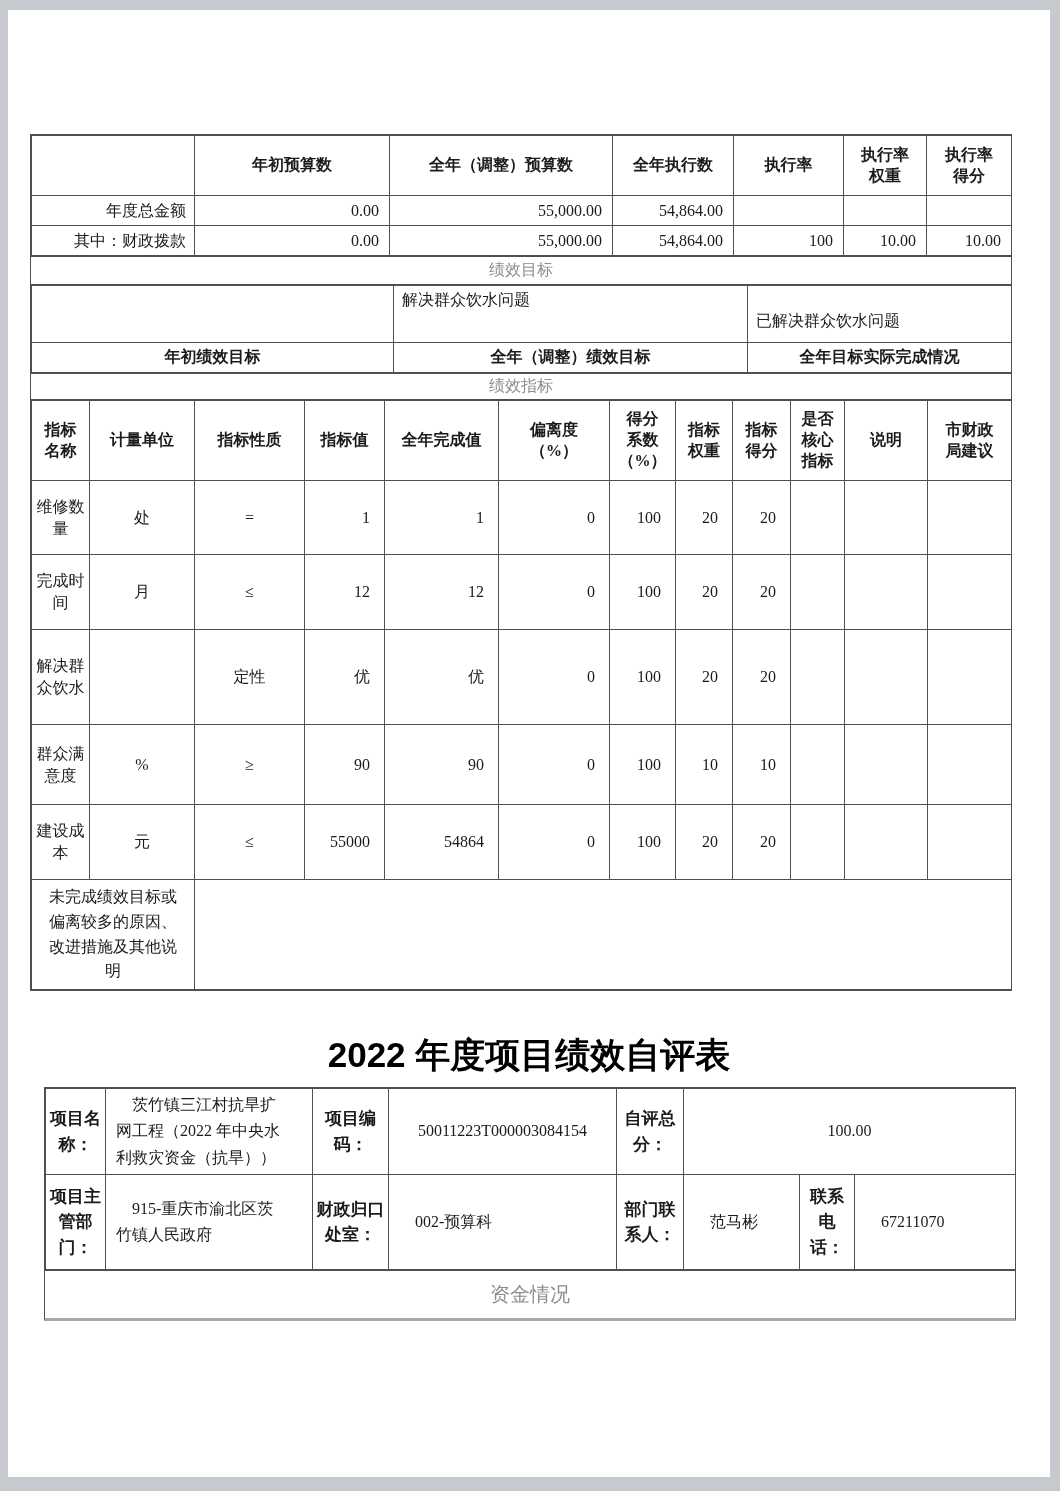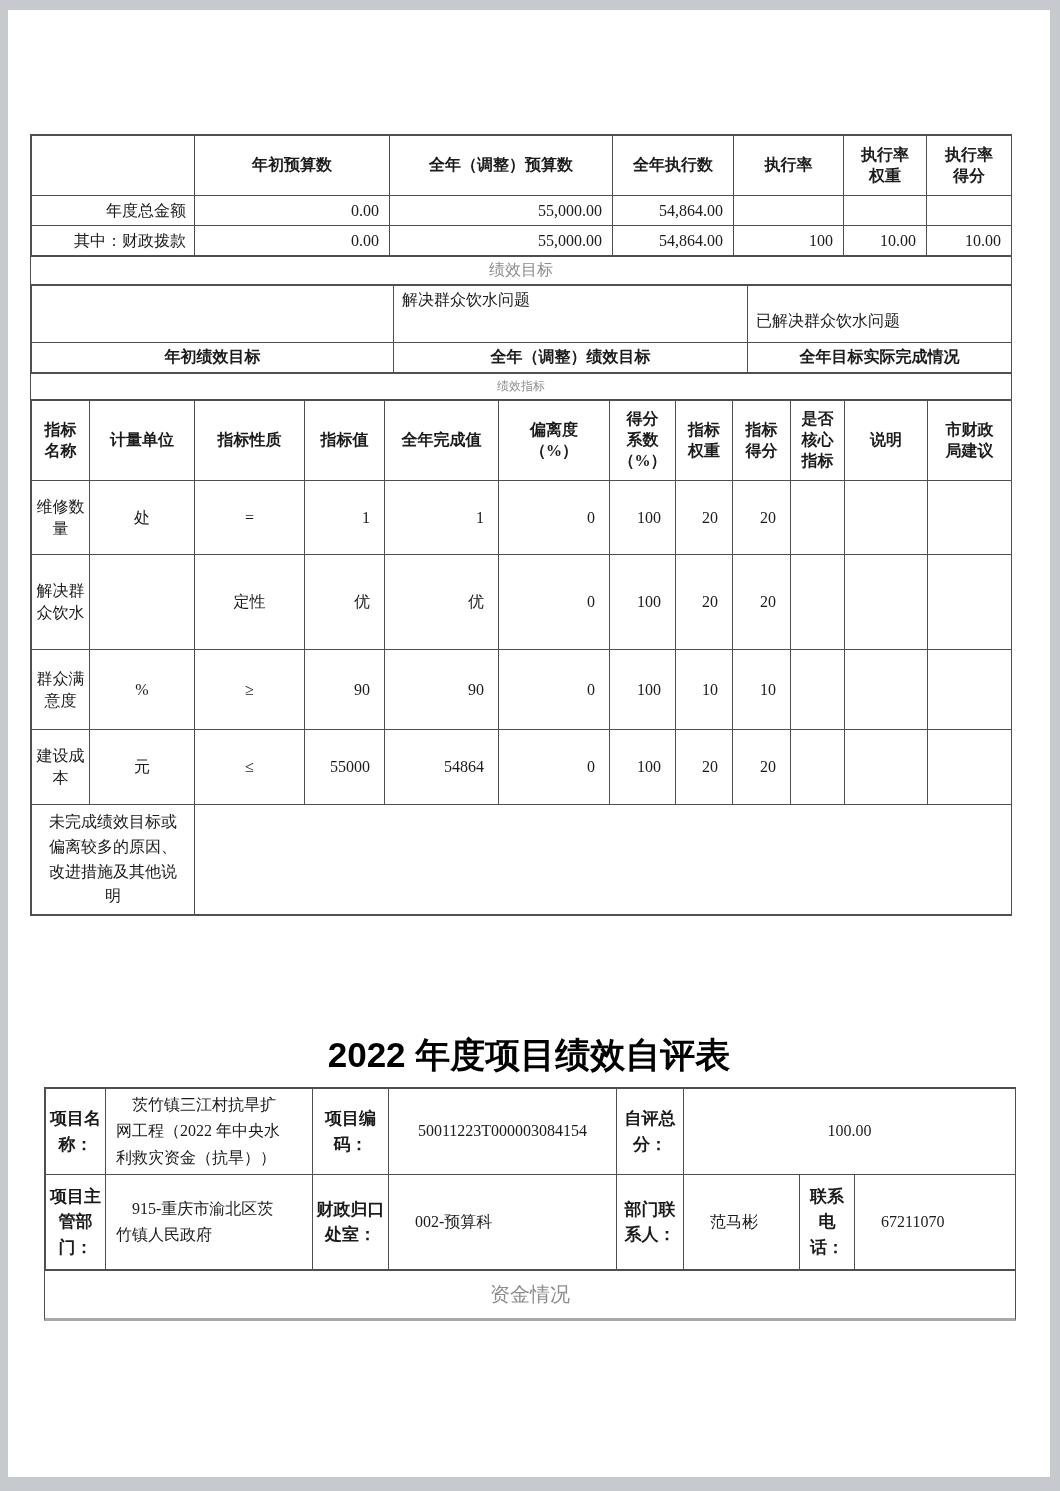--- a/index.html
+++ b/index.html
@@ -31,21 +31,21 @@
   .wrap2 { left: 36px; top: 1077px; width: 972px; border-bottom: 3px solid #a8a8a8; }
   .section {
     display: flex; align-items: center; justify-content: center;
     font-family: "Liberation Sans", "DejaVu Sans", sans-serif;
     font-weight: normal;
     color: #8d8d8d;
     border-top: 1px solid #4f4f4f;
     border-bottom: 1px solid #4f4f4f;
   }
   .sec-goals { height: 29px; font-size: 16px; }
-  .sec-ind   { height: 27px; font-size: 12px; }
+  .sec-ind   { height: 27px; font-size: 16px; }
   .sec-funds { height: 48px; font-size: 20px; border-bottom: none; }
   .lab  { text-align: right; padding-right: 8px; }
   .num  { text-align: right; padding-right: 10px; }
   .num2 { text-align: right; padding-right: 14px; }
   .top-left { vertical-align: top; text-align: left; padding: 3px 8px; }
   .bot-left { vertical-align: bottom; text-align: left; padding: 0 8px 10px 8px; }
   .flab { text-align: center; line-height: 1.55; padding: 4px 12px; }
   .hd { font-weight: bold; line-height: 1.3; white-space: pre-line; }
   
   .ilab { font-weight: bold; text-align: center; font-size: 17px; line-height: 1.5; padding: 2px; }
@@ -182,20 +182,34 @@
         <td class="num2">1</td>
         <td class="num2">1</td>
         <td class="num2">0</td>
         <td class="num2">100</td>
         <td class="num2">20</td>
         <td class="num2">20</td>
         <td></td>
         <td></td>
         <td></td>
       </tr>
+      <tr style="height:75px">
+        <td>完成时间</td>
+        <td>月</td>
+        <td>≤</td>
+        <td class="num2">12</td>
+        <td class="num2">12</td>
+        <td class="num2">0</td>
+        <td class="num2">100</td>
+        <td class="num2">20</td>
+        <td class="num2">20</td>
+        <td></td>
+        <td></td>
+        <td></td>
+      </tr>
       <tr style="height:95px">
         <td>解决群众饮水</td>
         <td></td>
         <td>定性</td>
         <td class="num2">优</td>
         <td class="num2">优</td>
         <td class="num2">0</td>
         <td class="num2">100</td>
         <td class="num2">20</td>
         <td class="num2">20</td>

